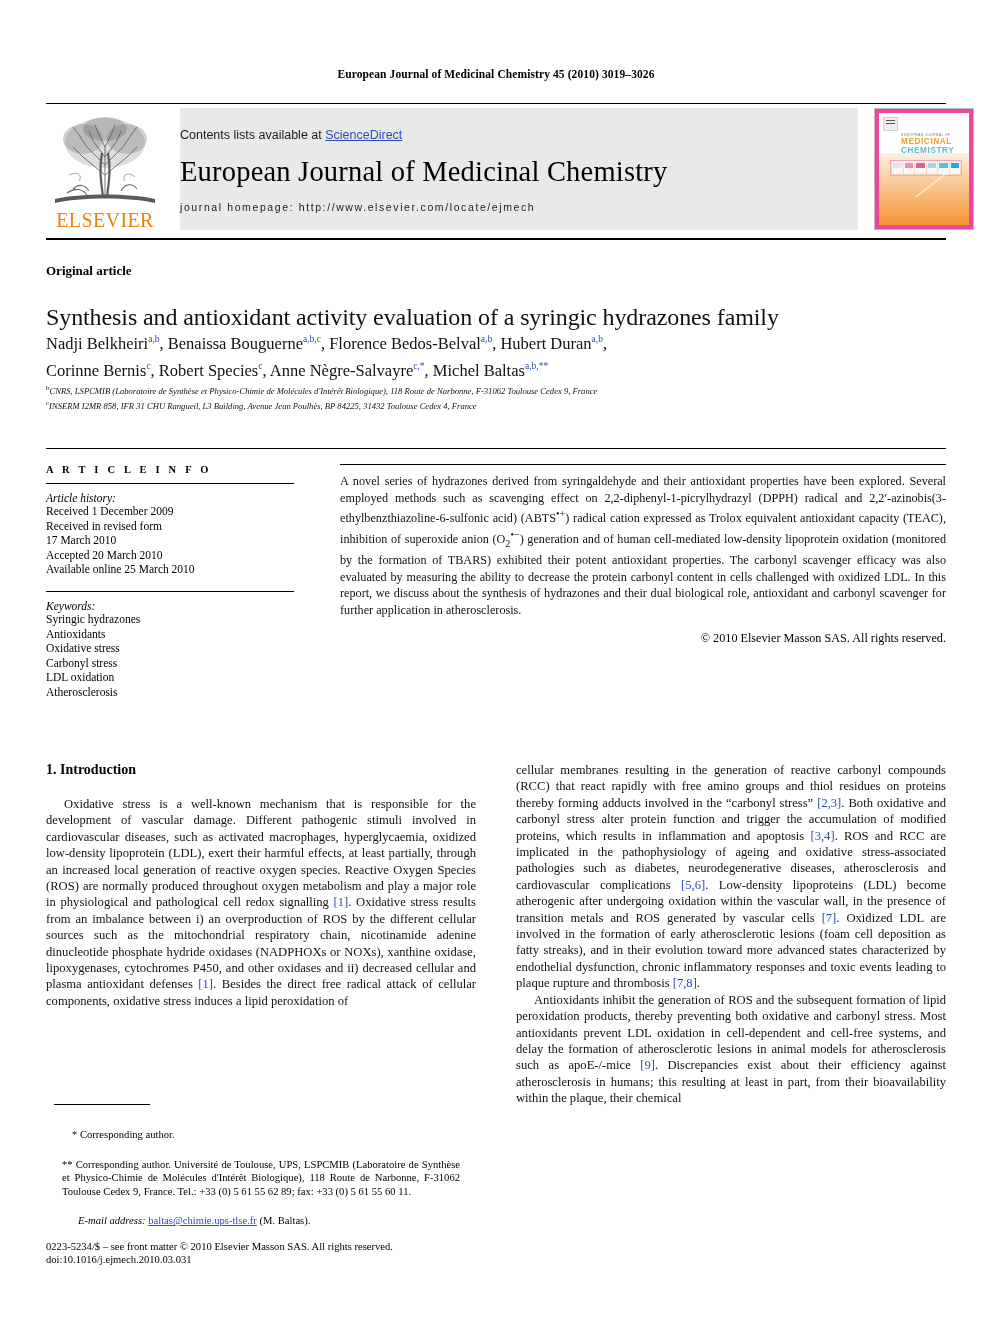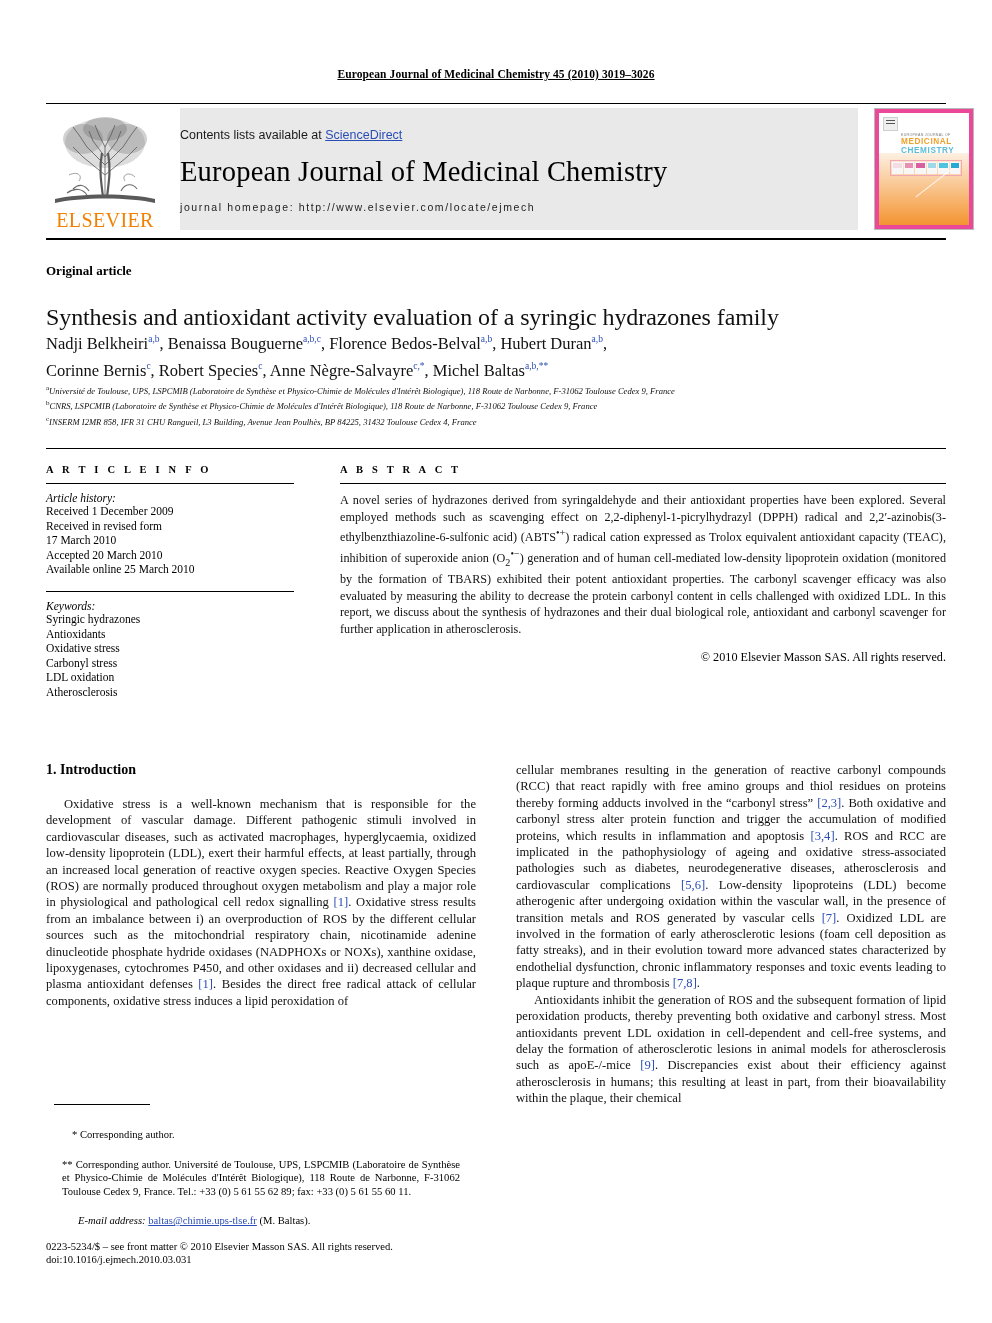--- a/index.html
+++ b/index.html
@@ -17,21 +17,20 @@
   .page { position: relative; width: 992px; height: 1323px; }
 
   
   .running-head {
     position: absolute;
     top: 68px; left: 0; width: 992px;
     text-align: center;
     font-size: 11.5px;
     font-weight: bold;
     letter-spacing: 0.1px;
-    text-decoration: underline;
   }
 
   .rule-top {
     position: absolute;
     top: 103px; left: 46px; width: 900px;
     border-top: 1.6px solid #000;
   }
 
   
   .masthead {
@@ -326,21 +325,20 @@
 
   <div class="kicker">Original article</div>
   <h1 class="article-title">Synthesis and antioxidant activity evaluation of a syringic hydrazones family</h1>
 
   <div class="authors">
     <span>Nadji Belkheiri</span><sup>a,b</sup><span>, Benaissa Bouguerne</span><sup>a,b,c</sup><span>, Florence Bedos-Belval</span><sup>a,b</sup><span>, Hubert Duran</span><sup>a,b</sup><span>,</span><br>
     <span>Corinne Bernis</span><sup>c</sup><span>, Robert Species</span><sup>c</sup><span>, Anne Nègre-Salvayre</span><sup>c,*</sup><span>, Michel Baltas</span><sup>a,b,**</sup>
   </div>
 
   <div class="affils">
-    <div><sup>a</sup><span>Université de Toulouse, UPS, LSPCMIB (Laboratoire de Synthèse et Physico-Chimie de Molécules d'Intérêt Biologique), 118 Route de Narbonne, F-31062 Toulouse Cedex 9, France</span></div>
     <div><sup>b</sup><span>CNRS, LSPCMIB (Laboratoire de Synthèse et Physico-Chimie de Molécules d'Intérêt Biologique), 118 Route de Narbonne, F-31062 Toulouse Cedex 9, France</span></div>
     <div><sup>c</sup><span>INSERM I2MR 858, IFR 31 CHU Rangueil, L3 Building, Avenue Jean Poulhès, BP 84225, 31432 Toulouse Cedex 4, France</span></div>
   </div>
 
   <div class="rule-info-top"></div>
 
   <div class="info-col">
     <div class="sec-head">A R T I C L E   I N F O</div>
     <div class="hr-thick"></div>
     <div class="ital-label">Article history:</div>
@@ -353,21 +351,20 @@
     <div class="ital-label">Keywords:</div>
     <div class="info-line">Syringic hydrazones</div>
     <div class="info-line">Antioxidants</div>
     <div class="info-line">Oxidative stress</div>
     <div class="info-line">Carbonyl stress</div>
     <div class="info-line">LDL oxidation</div>
     <div class="info-line">Atherosclerosis</div>
   </div>
 
   <div class="abs-col">
-    <div class="sec-head">A B S T R A C T</div>
     <div class="hr-thick"></div>
     <div class="abstract-body">
       <span>A novel series of hydrazones derived from syringaldehyde and their antioxidant properties have been explored. Several employed methods such as scavenging effect on 2,2-diphenyl-1-picrylhydrazyl (DPPH) radical and 2,2′-azinobis(3-ethylbenzthiazoline-6-sulfonic acid) (ABTS</span><sup>•+</sup><span>) radical cation expressed as Trolox equivalent antioxidant capacity (TEAC), inhibition of superoxide anion (O</span><sub>2</sub><sup>•−</sup><span>) generation and of human cell-mediated low-density lipoprotein oxidation (monitored by the formation of TBARS) exhibited their potent antioxidant properties. The carbonyl scavenger efficacy was also evaluated by measuring the ability to decrease the protein carbonyl content in cells challenged with oxidized LDL. In this report, we discuss about the synthesis of hydrazones and their dual biological role, antioxidant and carbonyl scavenger for further application in atherosclerosis.</span>
     </div>
     <div class="copyright">© 2010 Elsevier Masson SAS. All rights reserved.</div>
   </div>
 
   <div class="col-left">
     <h2 class="section">1.  Introduction</h2>
     <p class="body"><span>Oxidative stress is a well-known mechanism that is responsible for the development of vascular damage. Different pathogenic stimuli involved in cardiovascular diseases, such as activated macrophages, hyperglycaemia, oxidized low-density lipoprotein (LDL), exert their harmful effects, at least partially, through an increased local generation of reactive oxygen species. Reactive Oxygen Species (ROS) are normally produced throughout oxygen metabolism and play a major role in physiological and pathological cell redox signalling </span><span class="ref">[1]</span><span>. Oxidative stress results from an imbalance between i) an overproduction of ROS by the different cellular sources such as the mitochondrial respiratory chain, nicotinamide adenine dinucleotide phosphate hydride oxidases (NADPHOXs or NOXs), xanthine oxidase, lipoxygenases, cytochromes P450, and other oxidases and ii) decreased cellular and plasma antioxidant defenses </span><span class="ref">[1]</span><span>. Besides the direct free radical attack of cellular components, oxidative stress induces a lipid peroxidation of</span></p>

